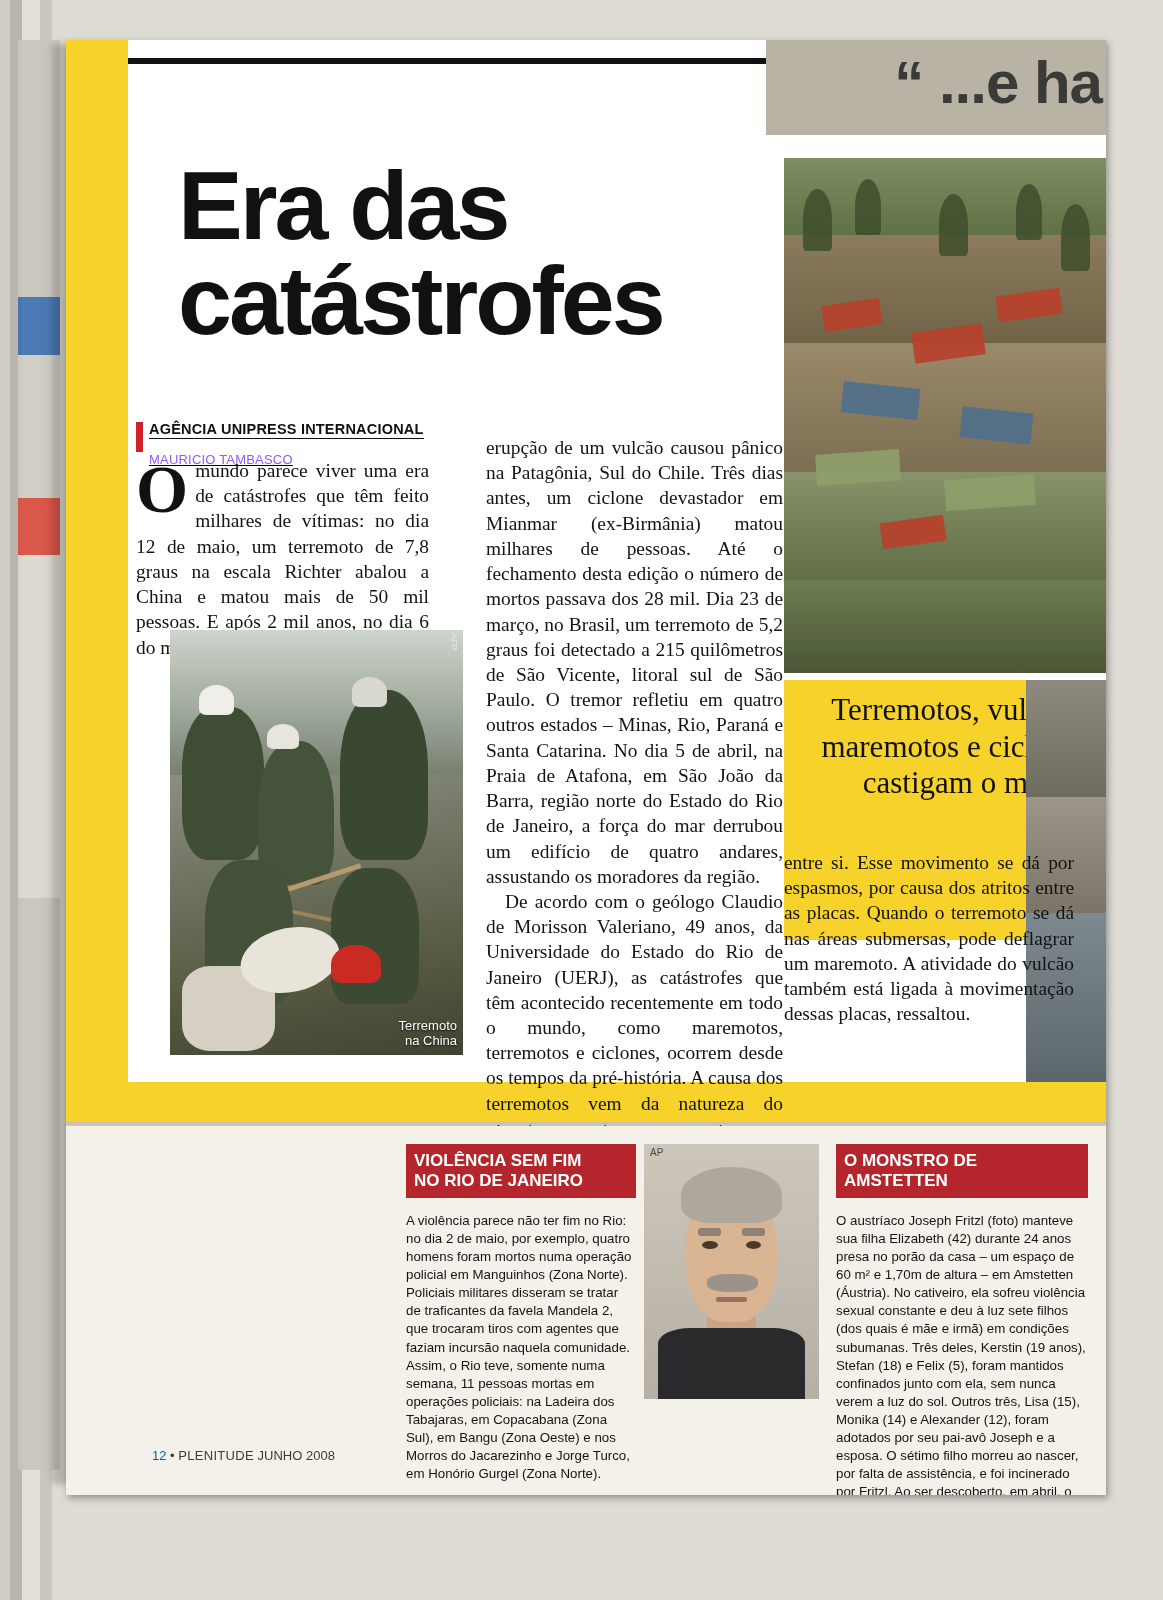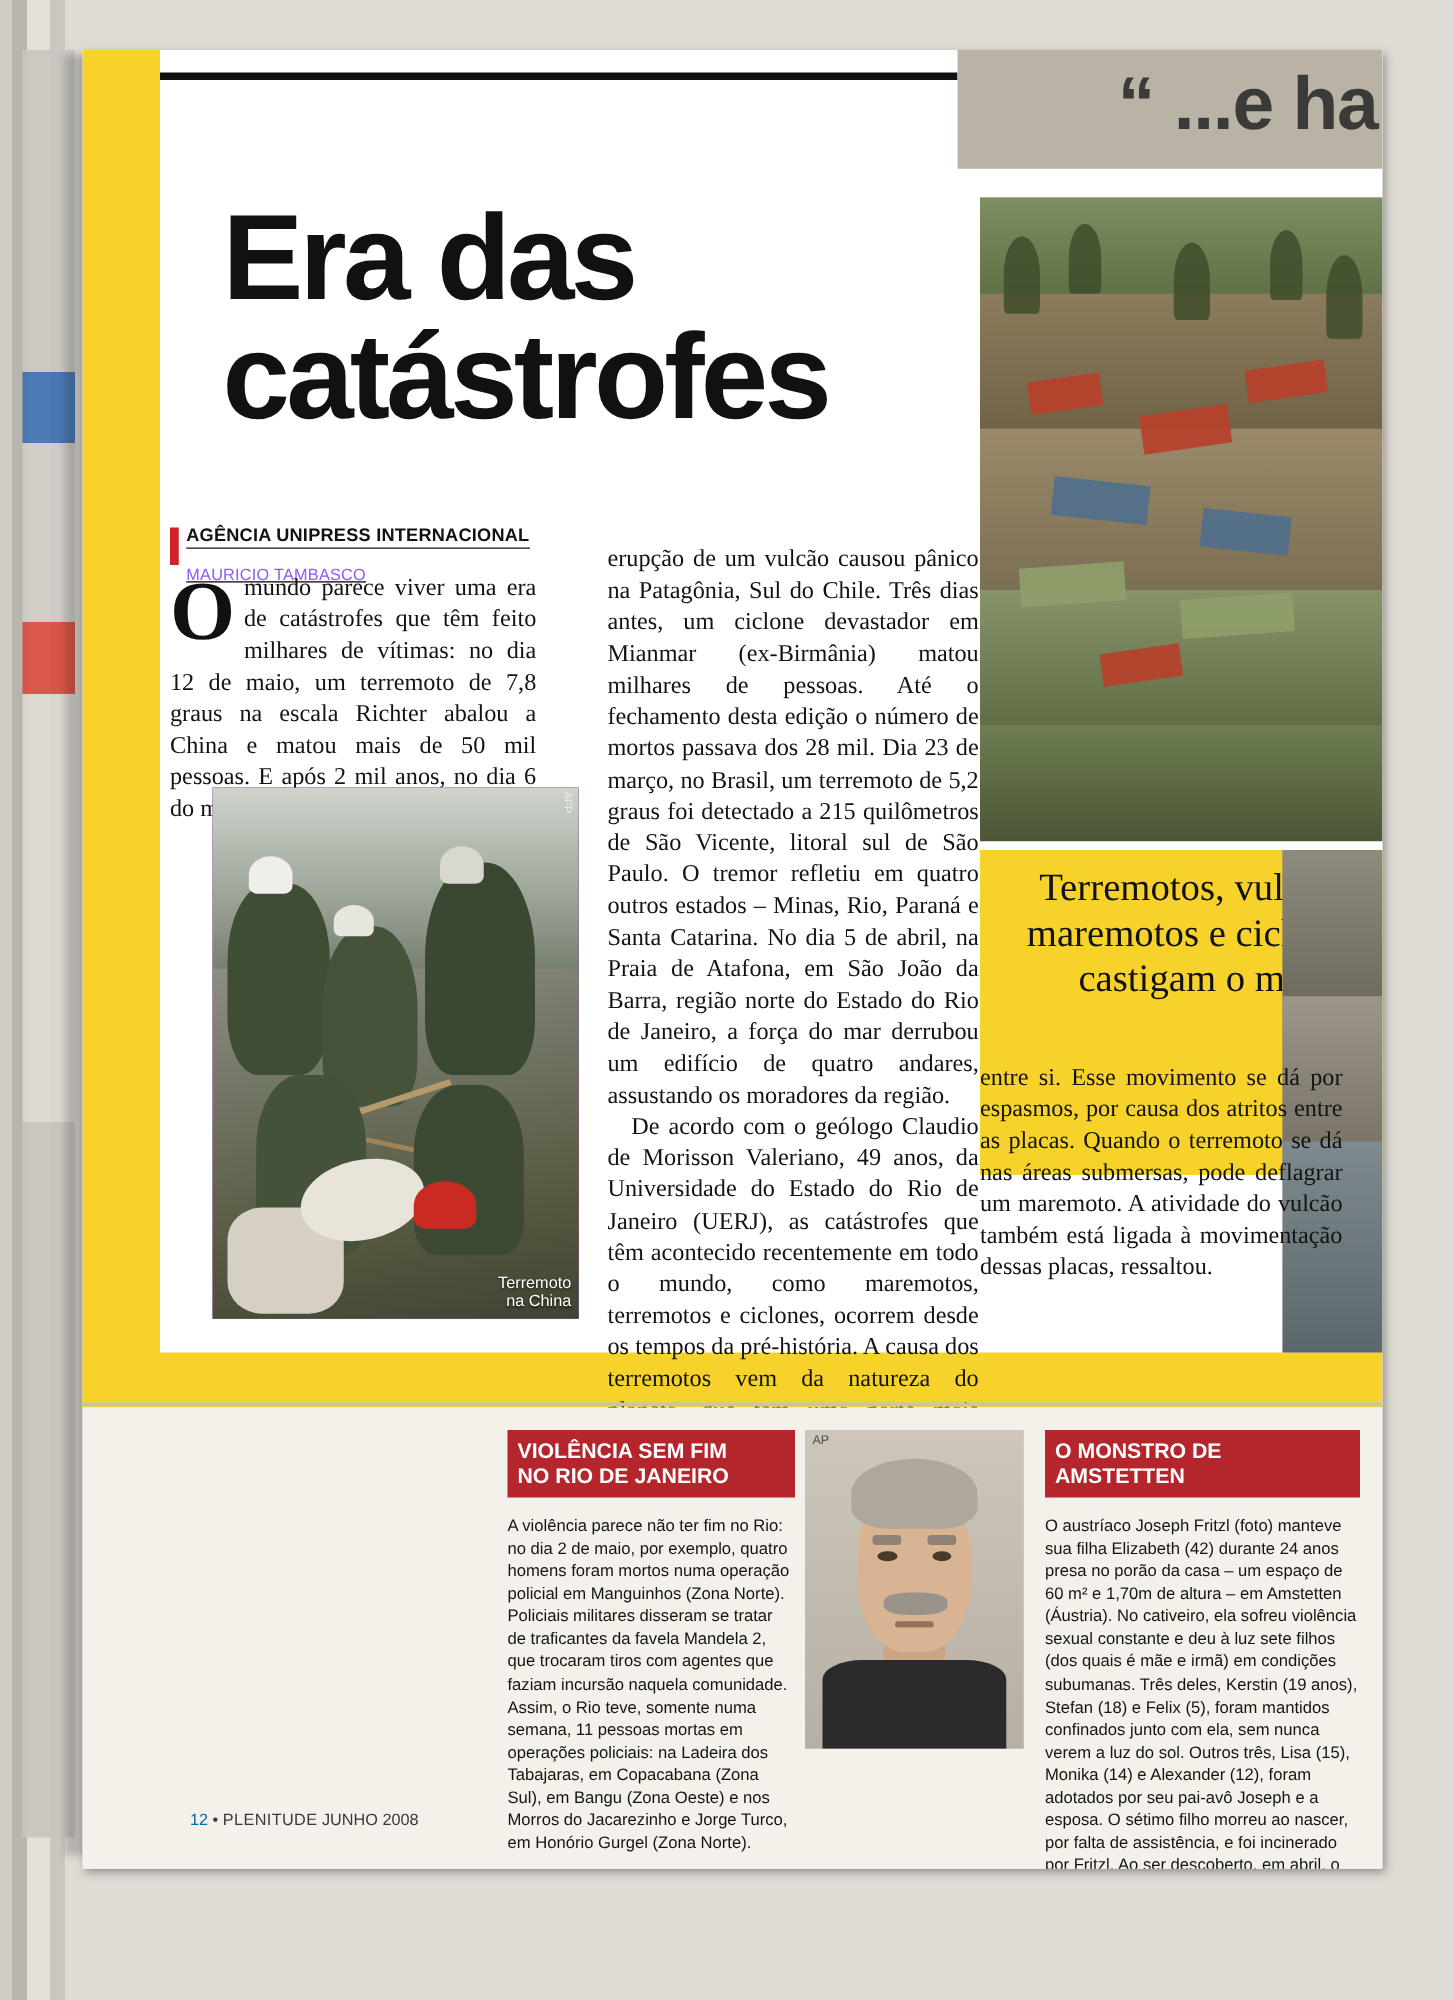--- a/index.html
+++ b/index.html
@@ -62,21 +62,21 @@
   .col1{left:70px;top:418px;width:293px;}
   .col2{left:420px;top:363px;width:297px;margin-top:32px;}
   .col3{left:718px;top:810px;width:290px;}
 
   
   .dropcap{float:left;font-family:"Liberation Serif", serif;font-weight:bold;font-size:67px;
     line-height:.82;margin:4px 7px 0 0;color:#111;}
 
   
   .photo1{position:absolute;left:104px;top:590px;width:293px;height:425px;overflow:hidden;
-     background:#701a75;}
+     background:#be185d;}
   .photo1 .sky{position:absolute;left:0;top:0;width:100%;height:38%;
      background:linear-gradient(180deg,#cfd4cd 0%,#9aa496 55%,#6d7466 100%);}
   .photo1 .rubble{position:absolute;left:0;top:34%;width:100%;height:66%;
      background:linear-gradient(170deg,#8d8e82 0%,#6e7260 35%,#56593f 70%,#3f4433 100%);}
   .photo1 .g1{position:absolute;left:4%;top:18%;width:28%;height:36%;background:#3f4d35;border-radius:40% 40% 30% 30%;}
   .photo1 .g2{position:absolute;left:30%;top:26%;width:26%;height:34%;background:#45533a;border-radius:45% 45% 25% 25%;}
   .photo1 .g3{position:absolute;left:58%;top:14%;width:30%;height:40%;background:#3a4731;border-radius:45% 45% 25% 25%;}
   .photo1 .g4{position:absolute;left:12%;top:54%;width:30%;height:34%;background:#44523a;border-radius:40% 40% 20% 20%;}
   .photo1 .g5{position:absolute;left:55%;top:56%;width:30%;height:32%;background:#3d4a33;border-radius:40% 40% 20% 20%;}
   .photo1 .helmet1{position:absolute;left:10%;top:13%;width:12%;height:7%;background:#efeee8;border-radius:50% 50% 20% 20%;}

